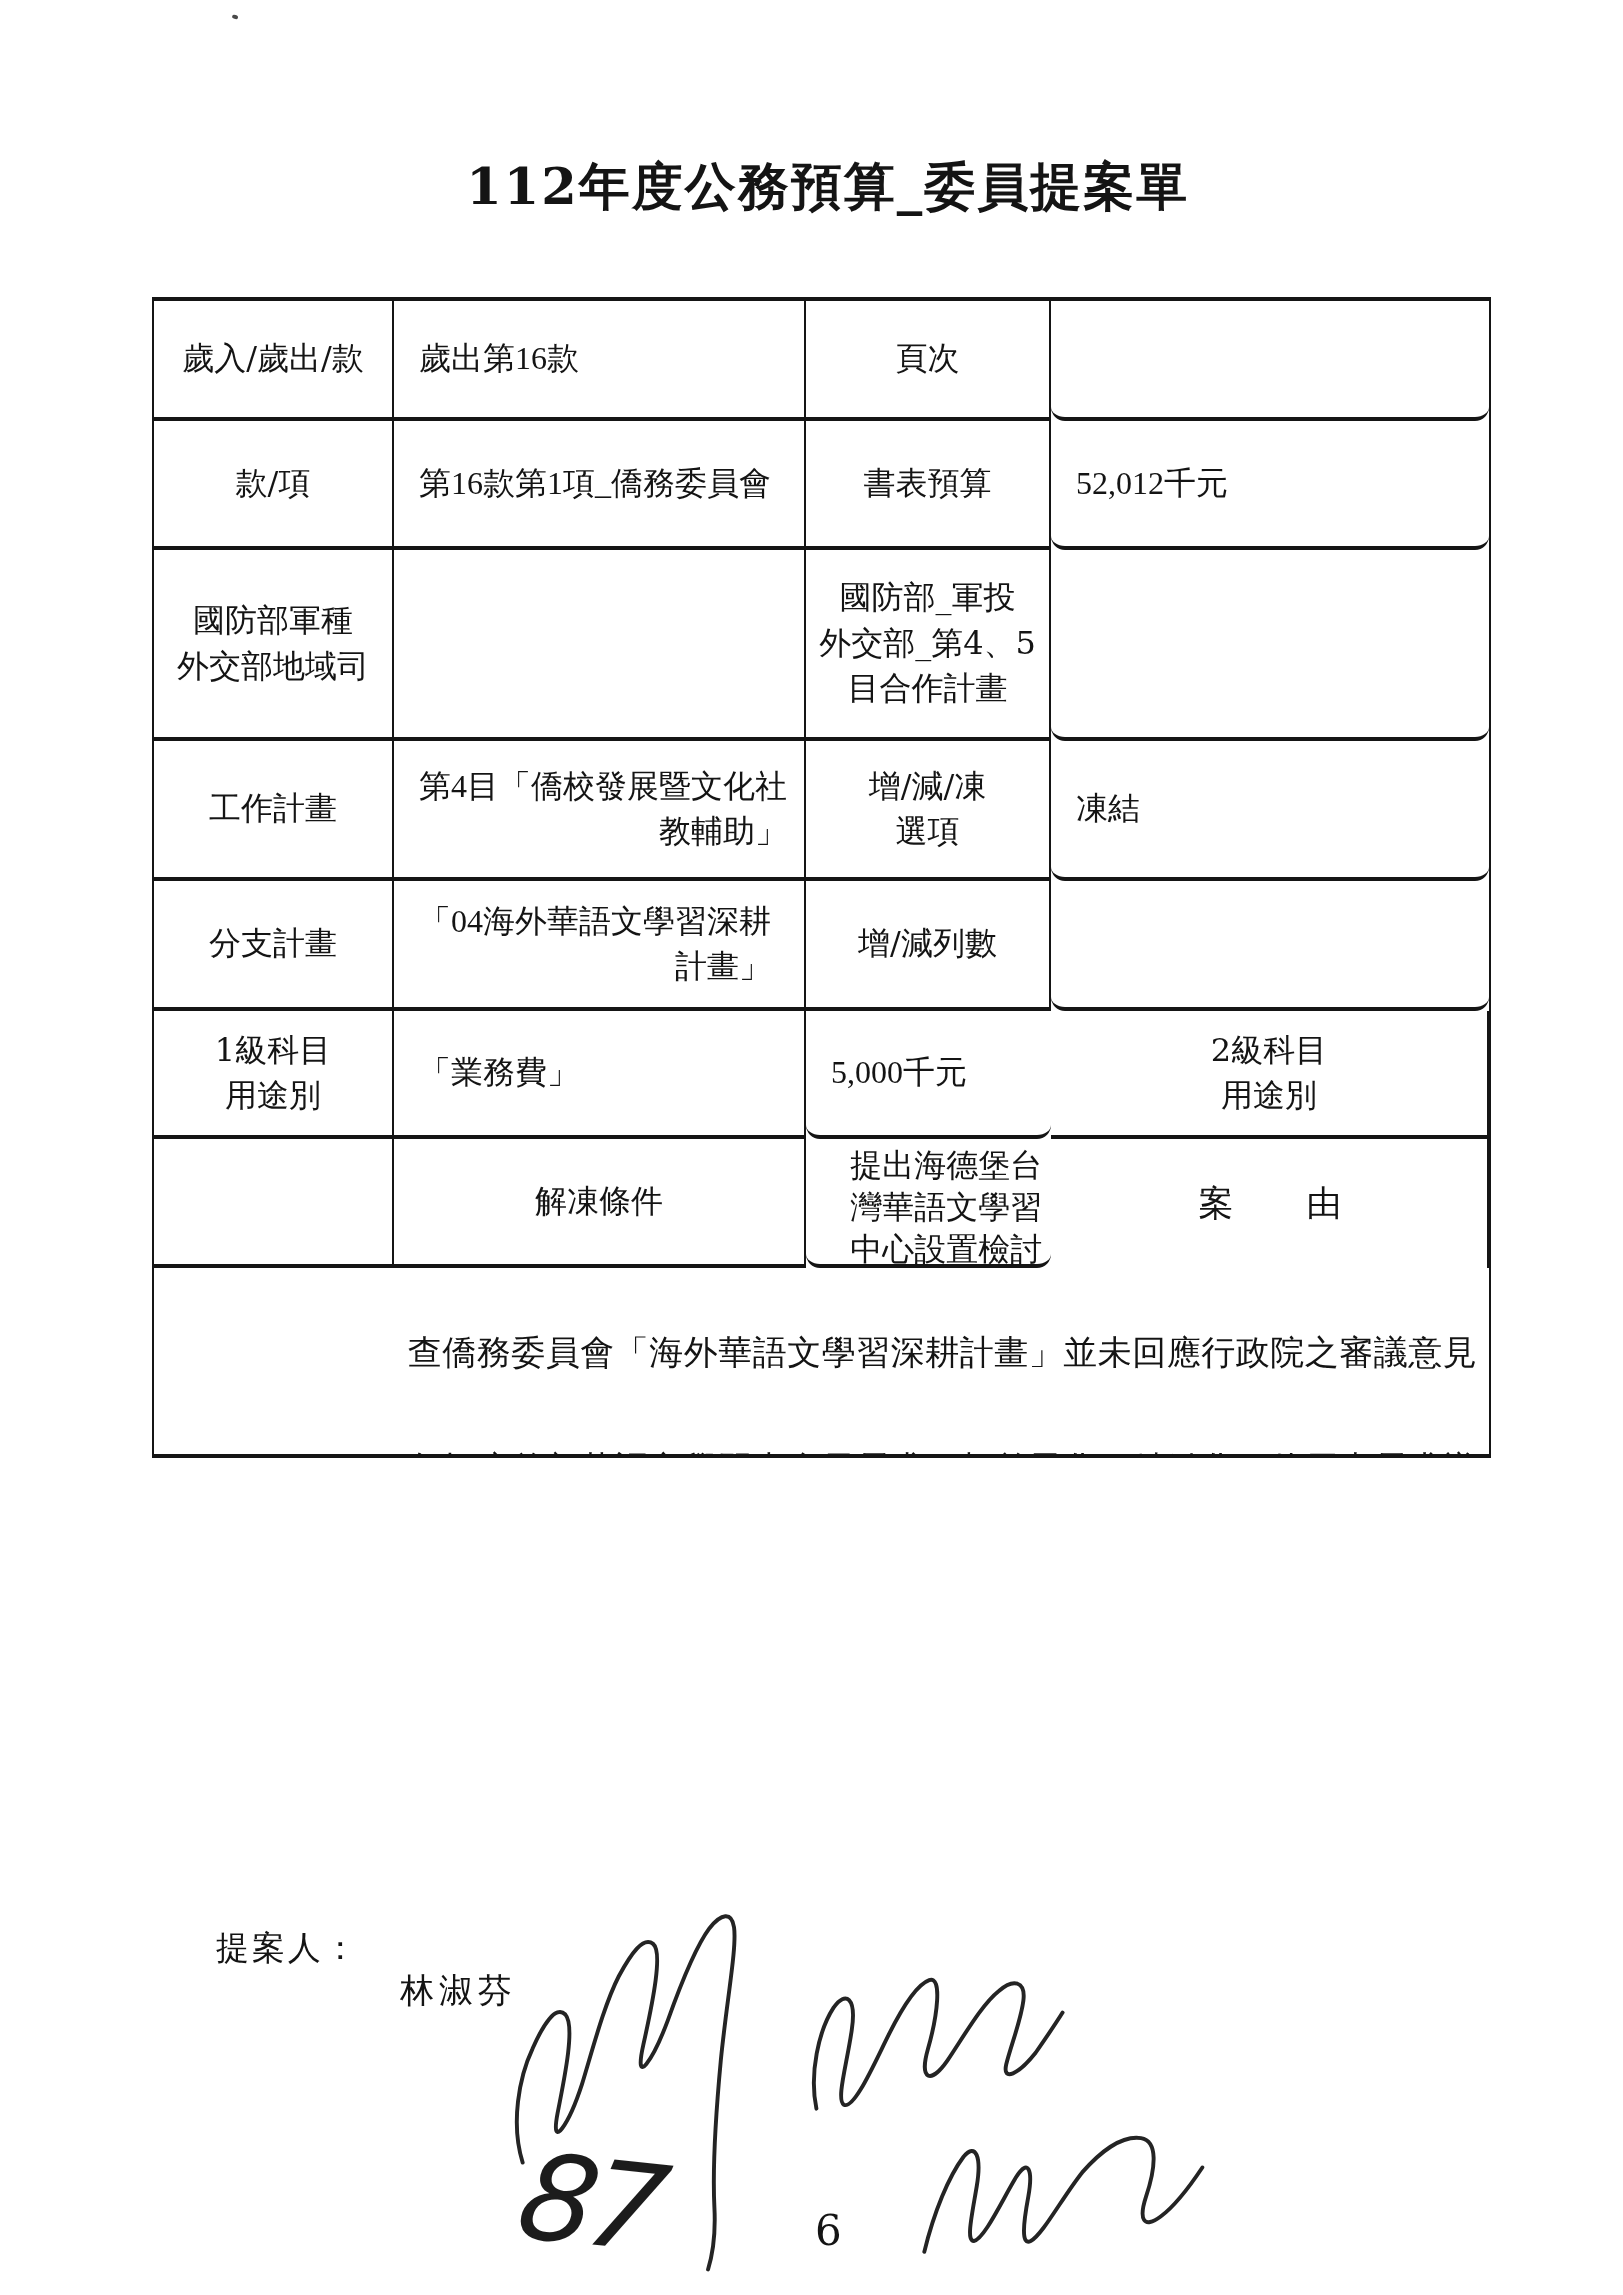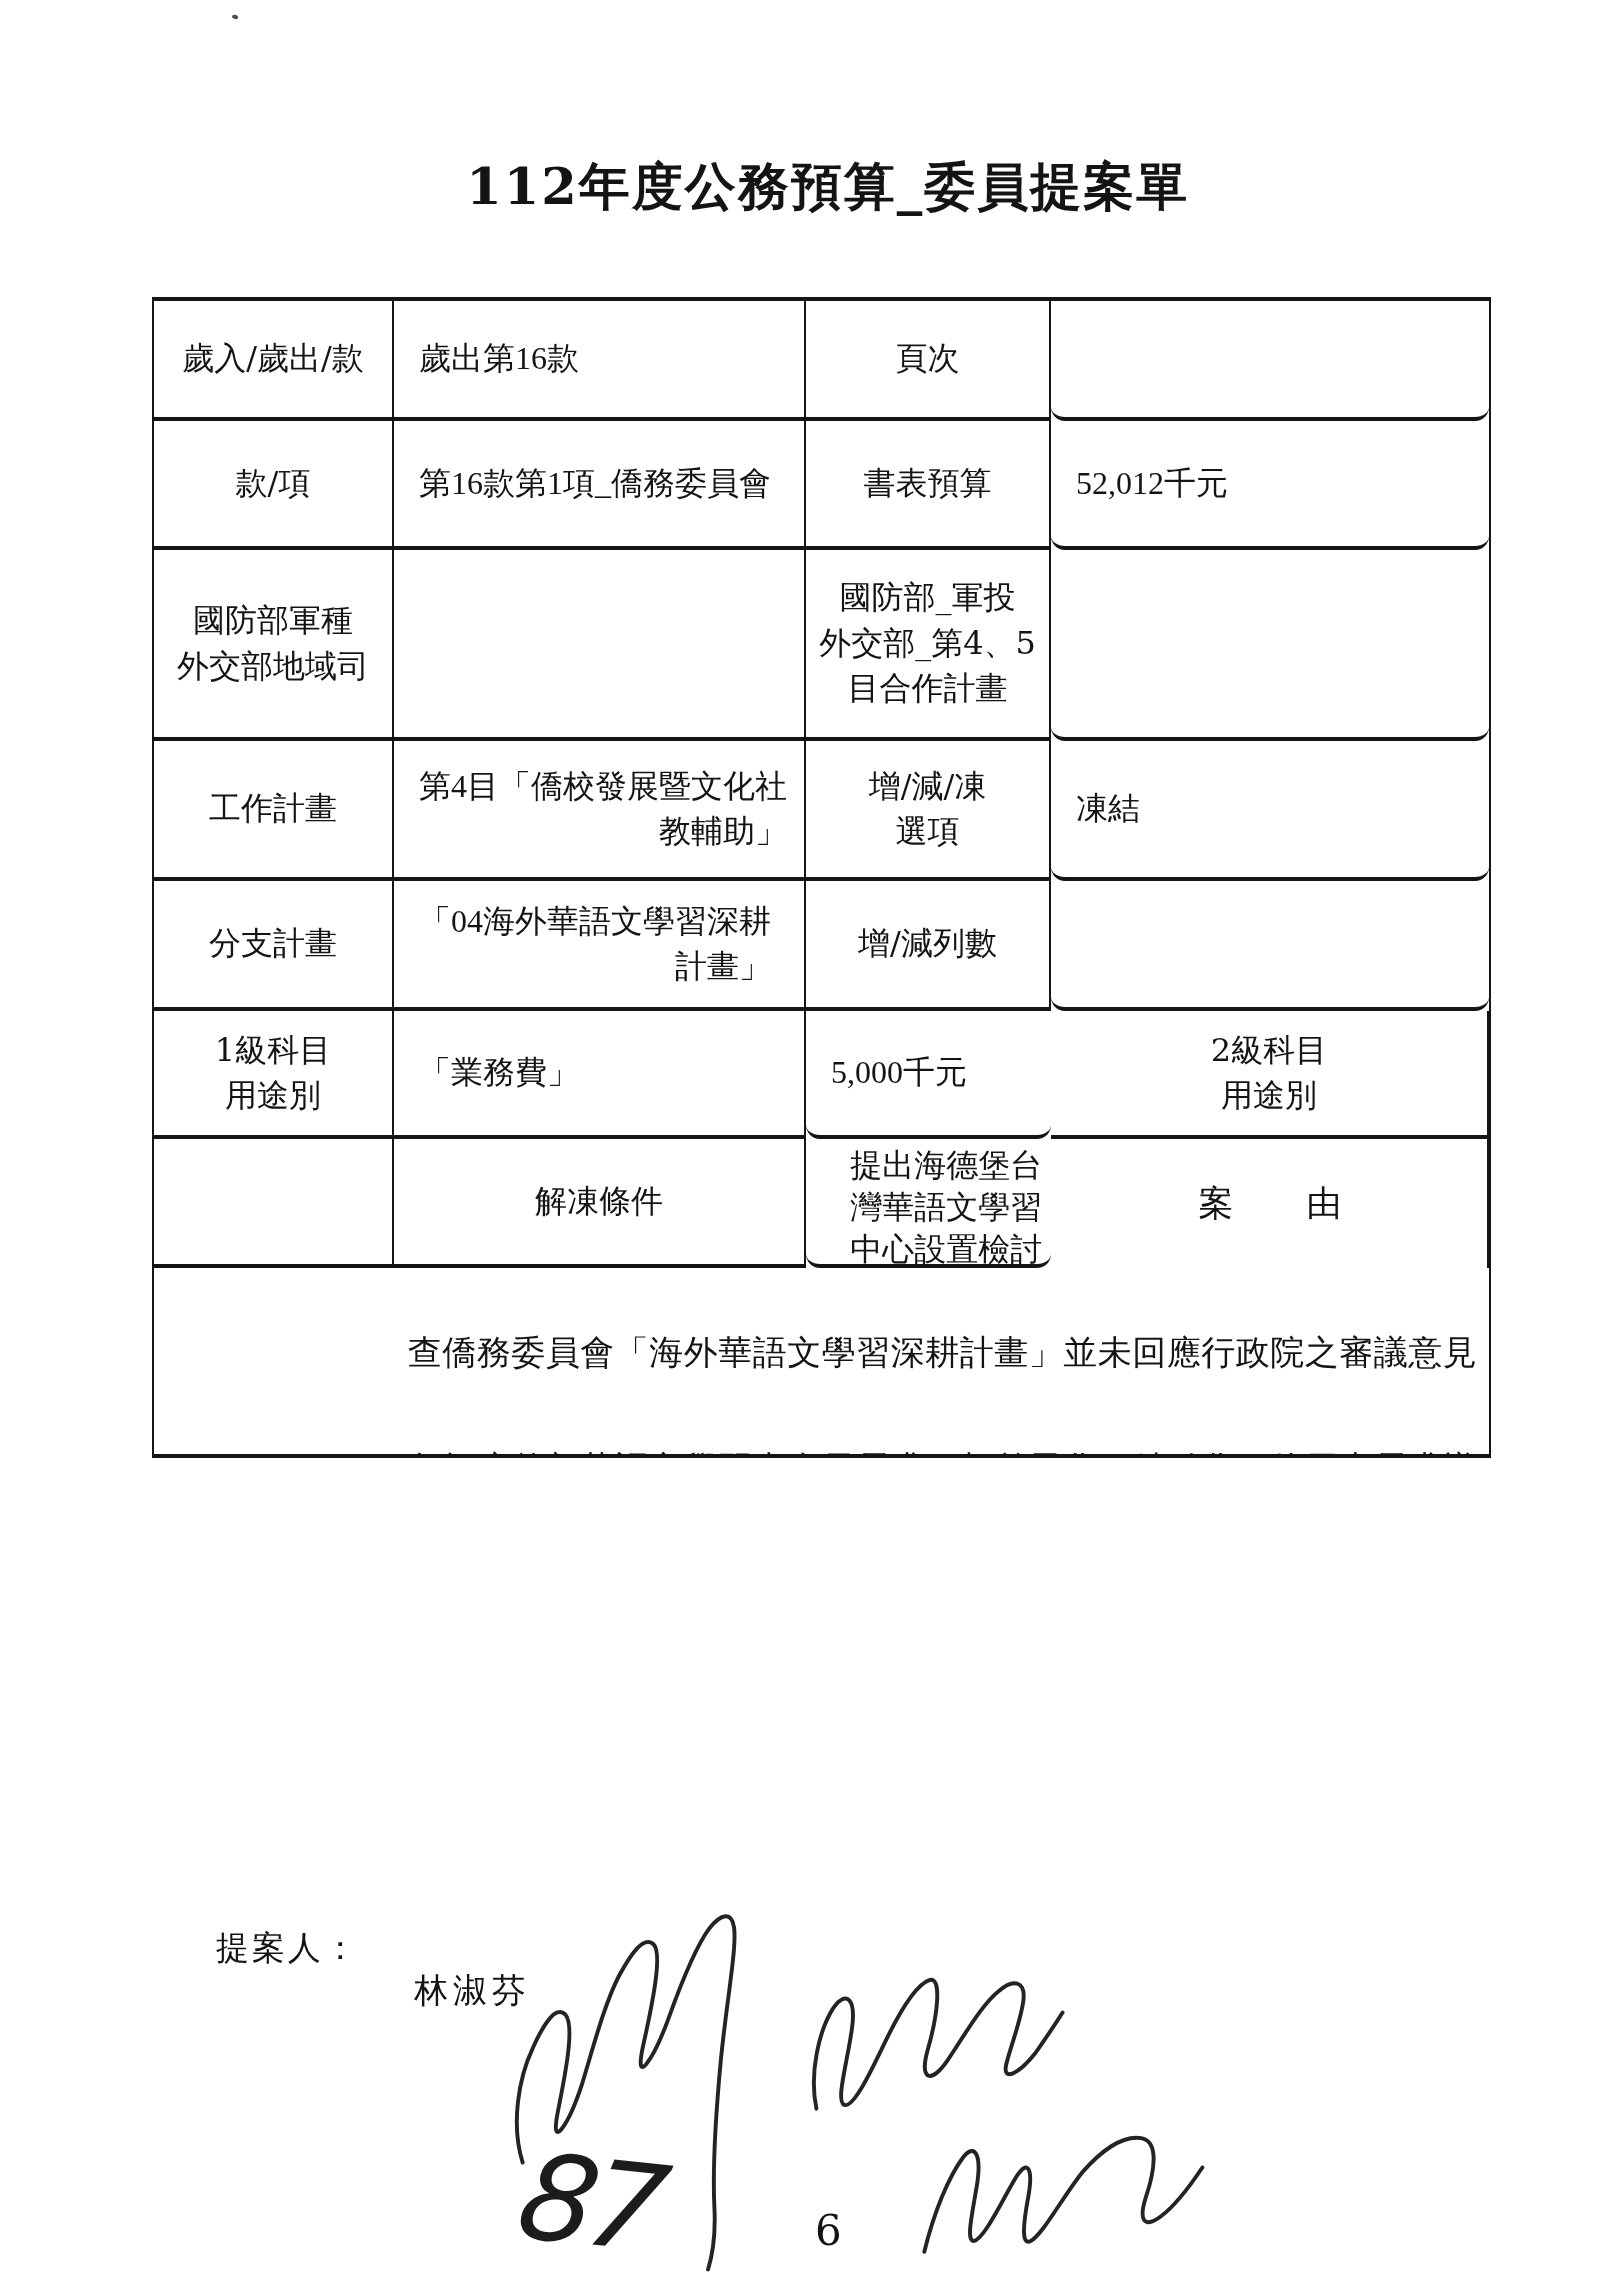--- a/index.html
+++ b/index.html
@@ -35,21 +35,21 @@
   .case-label{border-bottom:none;justify-content:center;text-align:center;font-size:35px;letter-spacing:1px;padding-left:8px;}
   .case-body{
     grid-column:2/5;border-right:none;border-bottom:none;
     display:block;padding:2.9px 9.8px 0 13.7px;box-sizing:border-box;
   }
   .case-line{
     height:71px;display:flex;align-items:center;font-size:34px;
     white-space:nowrap;letter-spacing:0.5px;
   }
   .footer-label{position:absolute;left:216px;top:1926px;font-size:33px;letter-spacing:2.9px;}
-  .footer-name{position:absolute;left:414px;top:1968px;font-size:34px;letter-spacing:4.9px;}
+  .footer-name{position:absolute;left:400px;top:1968px;font-size:34px;letter-spacing:4.9px;}
   .page-num{position:absolute;left:815px;top:2206px;font-size:42px;}
   .hand-87{
     position:absolute;left:521px;top:2144px;font-size:119px;line-height:1;
     font-family:"DejaVu Sans","Liberation Sans",sans-serif;font-style:italic;
     color:#1c1c1c;transform:rotate(6deg) skewX(-6deg);letter-spacing:-6.9px;
   }
   .sig-layer{position:absolute;left:0;top:0;pointer-events:none;}
   .sig-layer path{fill:none;stroke:#242424;stroke-linecap:round;stroke-linejoin:round;}
 </style>
 </head>

